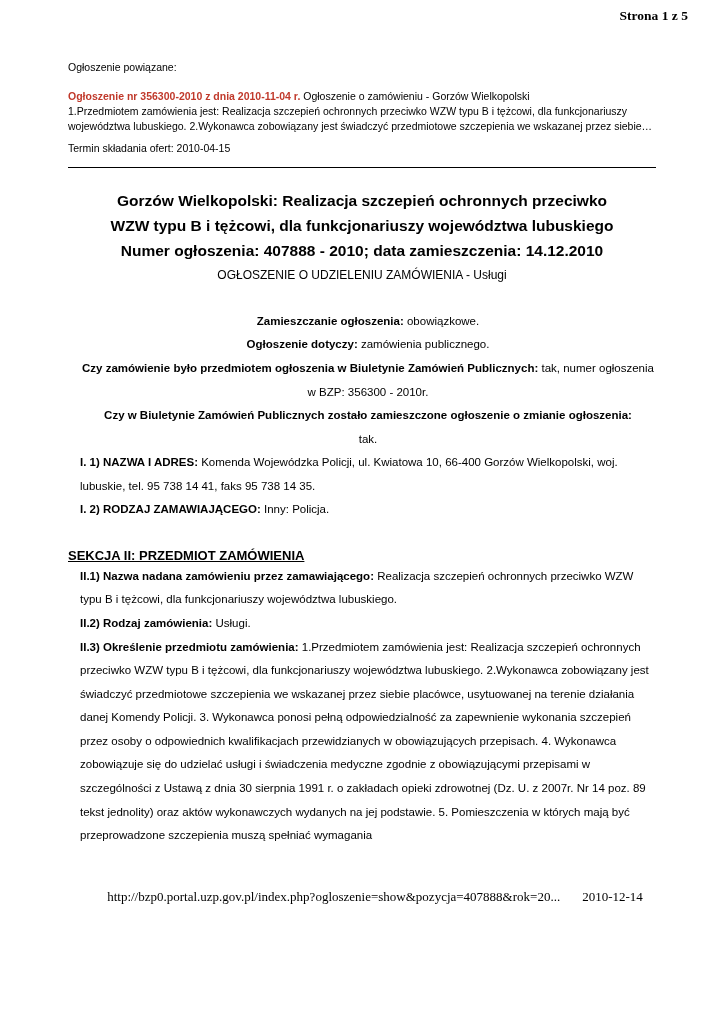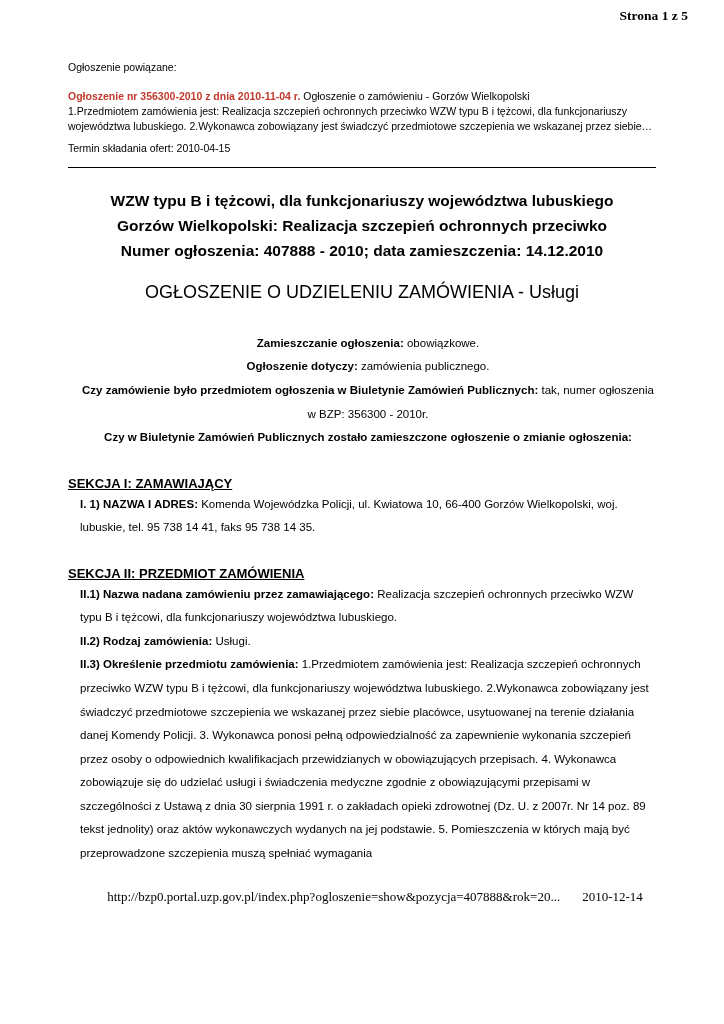--- a/index.html
+++ b/index.html
@@ -66,23 +66,23 @@
   }
   .doc-title {
     text-align: center;
     font-size: 15.5px;
     font-weight: bold;
     line-height: 1.62;
     margin-top: 20px;
   }
   .doc-subtitle {
     text-align: center;
-    font-size: 18px;
+    font-size: 12px;
     font-weight: normal;
-    margin-top: 16px;
+    margin-top: 3px;
     line-height: 1.5;
   }
   .body-block {
     margin-top: 26px;
     font-size: 11.5px;
     line-height: 2.05;
     padding-left: 12px;
     text-align: center;
   }
   .body-block p {
@@ -132,36 +132,37 @@
       <div class="related-line">
         <span class="related-ref">Ogłoszenie nr 356300-2010 z dnia 2010-11-04 r.</span><span> Ogłoszenie o zamówieniu - Gorzów Wielkopolski</span>
       </div>
       <div class="related-para">1.Przedmiotem zamówienia jest: Realizacja szczepień ochronnych przeciwko WZW typu B i tężcowi, dla funkcjonariuszy województwa lubuskiego. 2.Wykonawca zobowiązany jest świadczyć przedmiotowe szczepienia we wskazanej przez siebie…</div>
       <div class="related-deadline">Termin składania ofert: 2010-04-15</div>
     </div>
 
     <hr class="hr">
 
     <div class="doc-title">
+      <div>Gorzów Wielkopolski: Realizacja szczepień ochronnych przeciwko</div>
       <div>WZW typu B i tężcowi, dla funkcjonariuszy województwa lubuskiego</div>
-      <div>Gorzów Wielkopolski: Realizacja szczepień ochronnych przeciwko</div>
       <div>Numer ogłoszenia: 407888 - 2010; data zamieszczenia: 14.12.2010</div>
     </div>
     <div class="doc-subtitle">OGŁOSZENIE O UDZIELENIU ZAMÓWIENIA - Usługi</div>
 
     <div class="body-block">
       <p><b class="b">Zamieszczanie ogłoszenia:</b><span> obowiązkowe.</span></p>
       <p><b class="b">Ogłoszenie dotyczy:</b><span> zamówienia publicznego.</span></p>
       <p><b class="b">Czy zamówienie było przedmiotem ogłoszenia w Biuletynie Zamówień Publicznych:</b><span> tak, numer ogłoszenia w BZP: 356300 - 2010r.</span></p>
       <p><b class="b">Czy w Biuletynie Zamówień Publicznych zostało zamieszczone ogłoszenie o zmianie ogłoszenia:</b></p>
+      <p>tak.</p>
     </div>
 
-    <div class="section-head">SEKCJA I: ZAMAWIAJĄCY</div>
     <div class="section-body">
       <p><b class="b">I. 1) NAZWA I ADRES:</b><span> Komenda Wojewódzka Policji, ul. Kwiatowa 10, 66-400 Gorzów Wielkopolski, woj. lubuskie, tel. 95 738 14 41, faks 95 738 14 35.</span></p>
+      <p><b class="b">I. 2) RODZAJ ZAMAWIAJĄCEGO:</b><span> Inny: Policja.</span></p>
     </div>
 
     <div class="section-head">SEKCJA II: PRZEDMIOT ZAMÓWIENIA</div>
     <div class="section-body">
       <p><b class="b">II.1) Nazwa nadana zamówieniu przez zamawiającego:</b><span> Realizacja szczepień ochronnych przeciwko WZW typu B i tężcowi, dla funkcjonariuszy województwa lubuskiego.</span></p>
       <p><b class="b">II.2) Rodzaj zamówienia:</b><span> Usługi.</span></p>
       <p><b class="b">II.3) Określenie przedmiotu zamówienia:</b><span> 1.Przedmiotem zamówienia jest: Realizacja szczepień ochronnych przeciwko WZW typu B i tężcowi, dla funkcjonariuszy województwa lubuskiego. 2.Wykonawca zobowiązany jest świadczyć przedmiotowe szczepienia we wskazanej przez siebie placówce, usytuowanej na terenie działania danej Komendy Policji. 3. Wykonawca ponosi pełną odpowiedzialność za zapewnienie wykonania szczepień przez osoby o odpowiednich kwalifikacjach przewidzianych w obowiązujących przepisach. 4. Wykonawca zobowiązuje się do udzielać usługi i świadczenia medyczne zgodnie z obowiązującymi przepisami w szczególności z Ustawą z dnia 30 sierpnia 1991 r. o zakładach opieki zdrowotnej (Dz. U. z 2007r. Nr 14 poz. 89 tekst jednolity) oraz aktów wykonawczych wydanych na jej podstawie. 5. Pomieszczenia w których mają być przeprowadzone szczepienia muszą spełniać wymagania</span></p>
     </div>
 
   </div>

